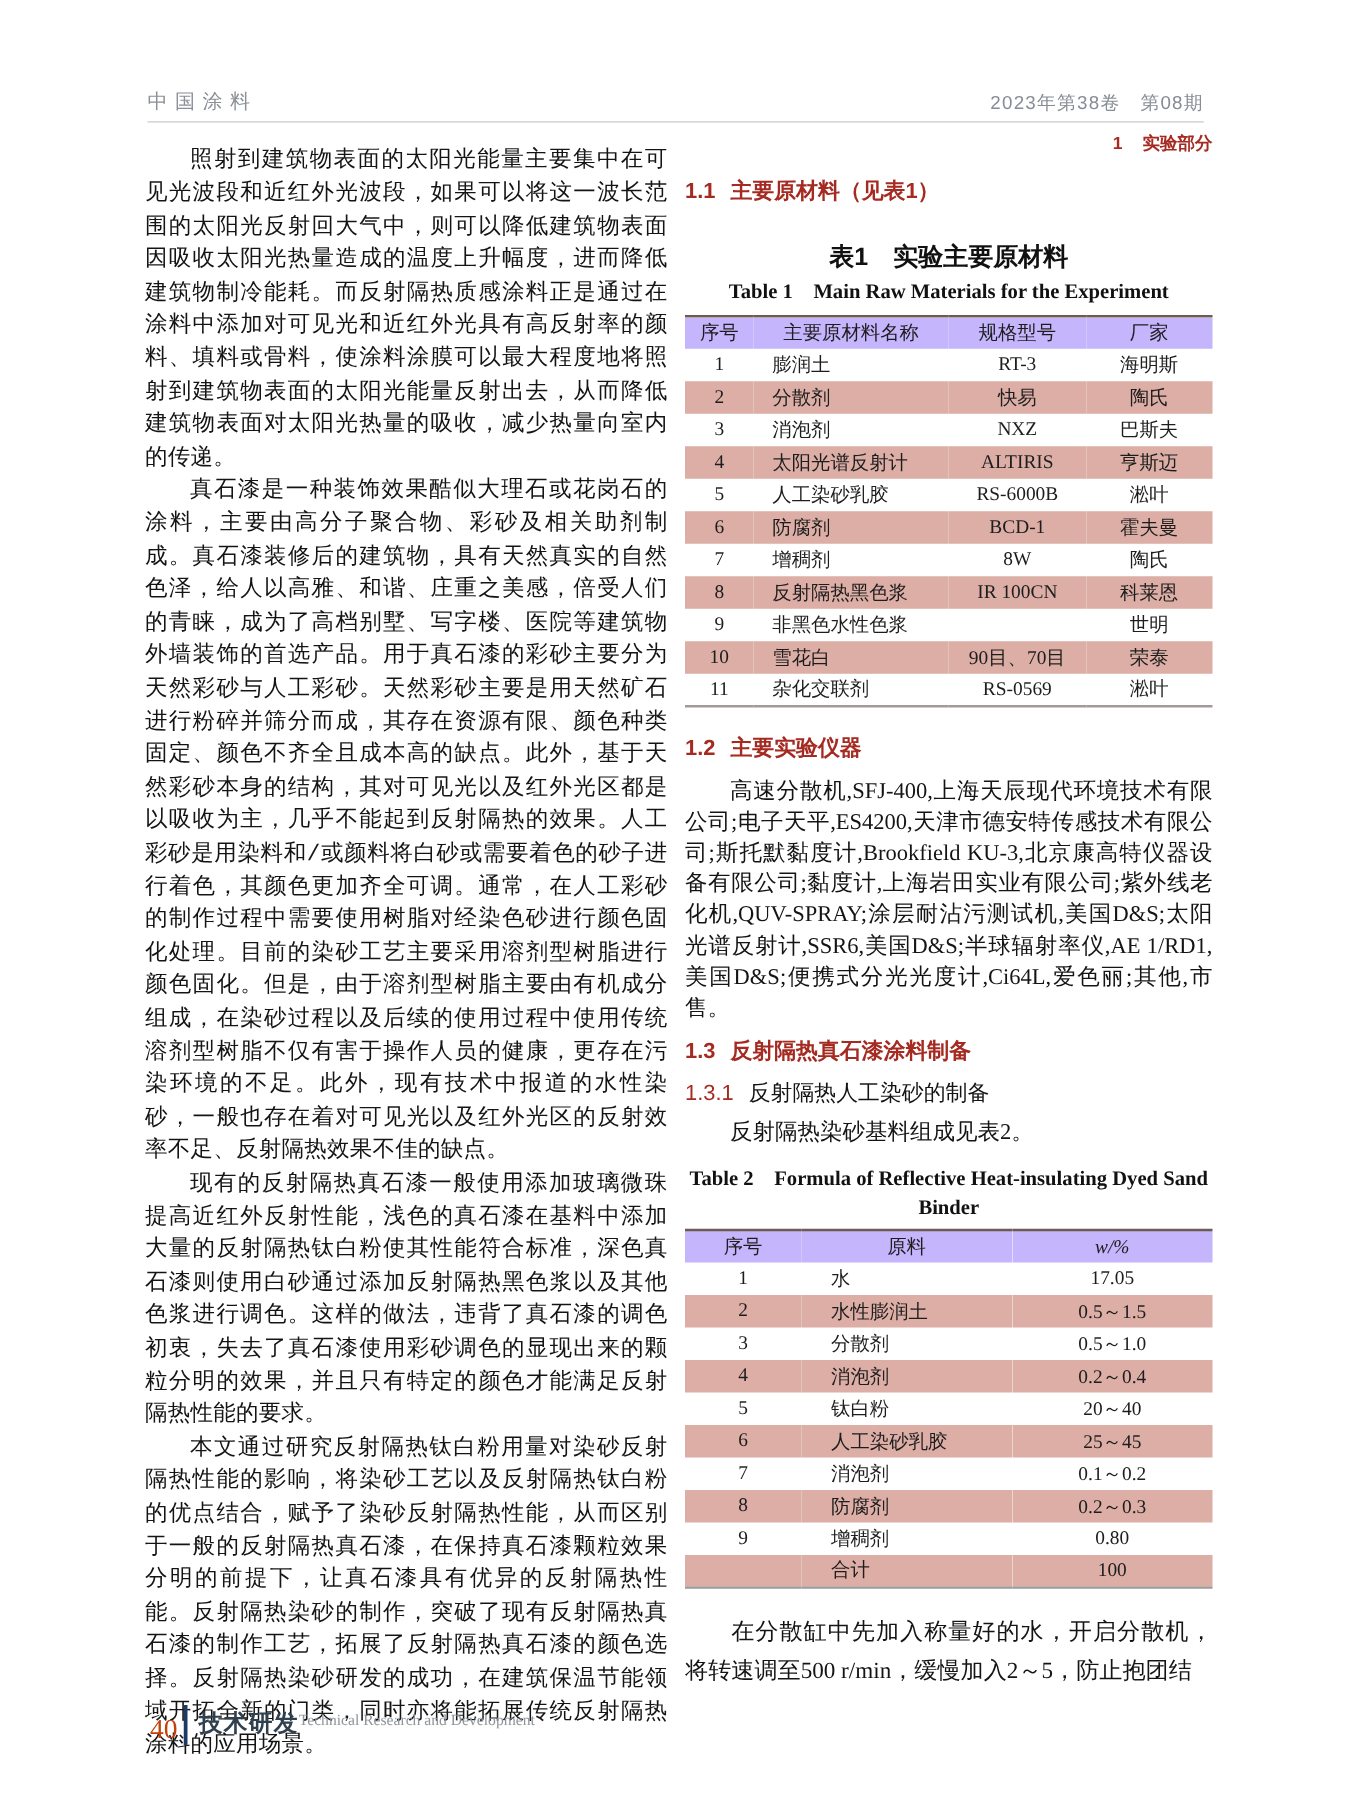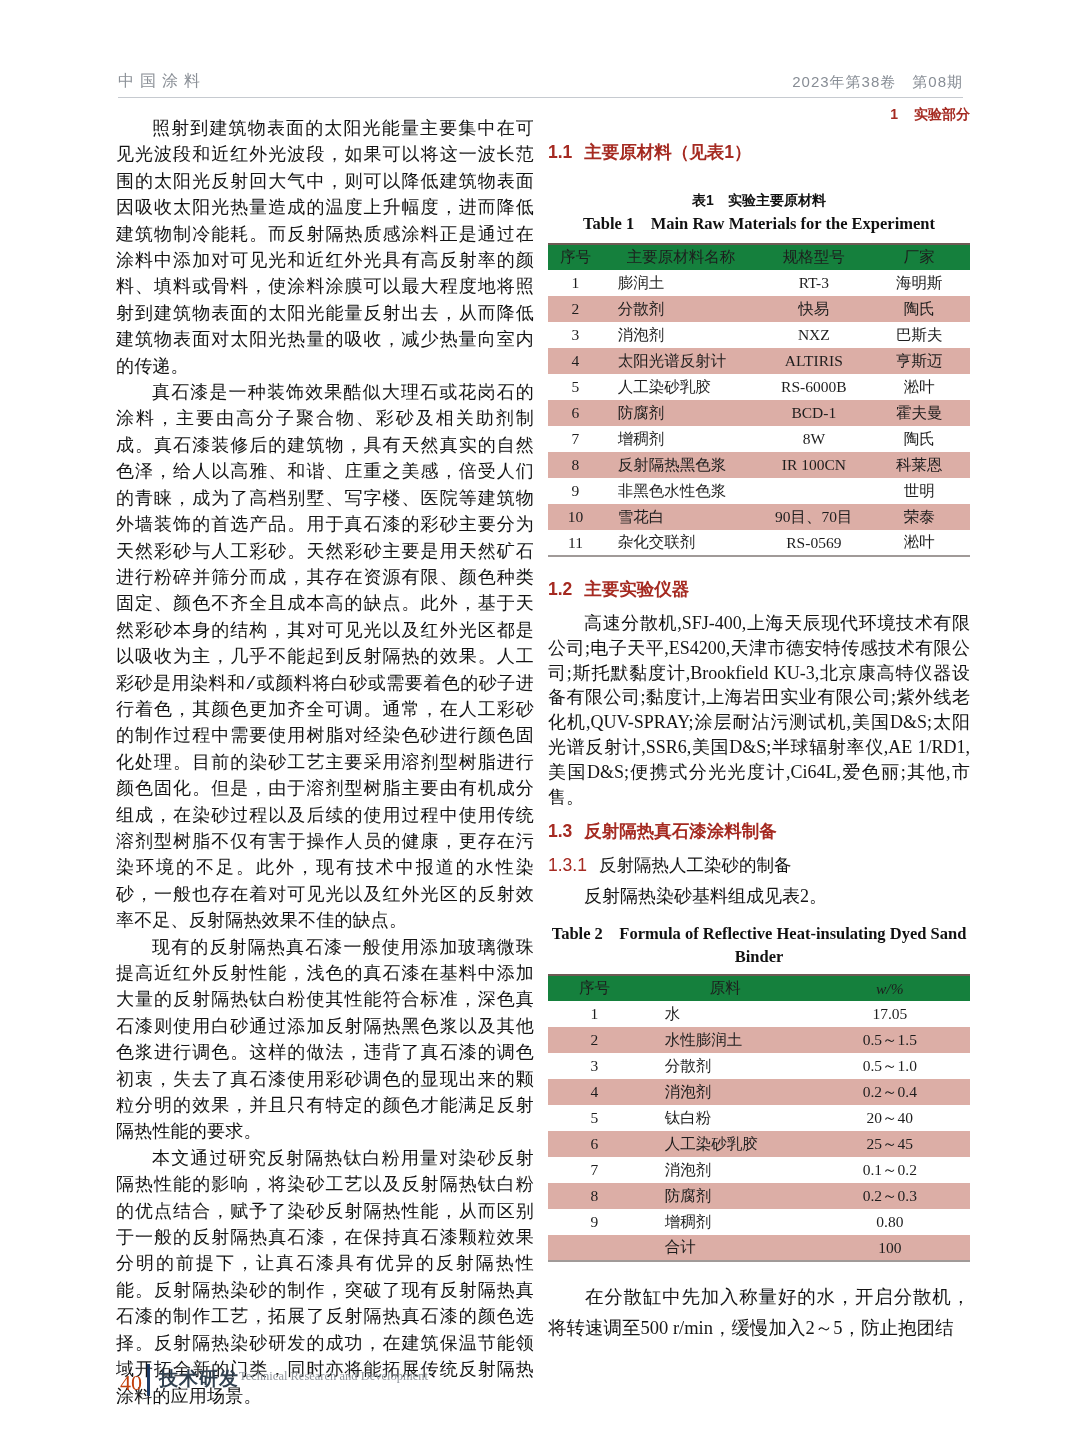--- a/index.html
+++ b/index.html
@@ -39,35 +39,35 @@
     font-size:17.5px; color:#a52a21; margin-bottom:10px;
   }
   .h2-sec .sec-num { margin-right:12px; }
   .h3-sec { font-size:17.5px; margin-bottom:6px; }
   .h3-sec .sec-num { font-family:"Liberation Sans",sans-serif; color:#a52a21; margin-right:12px; }
   .h3-sec .sec-title { color:#141414; }
 
   
   .cap-zh {
     font-family:"Liberation Sans",sans-serif; font-weight:bold;
-    font-size:14px; text-align:center; color:#111; margin-bottom:3px;
+    font-size:20px; text-align:center; color:#111; margin-bottom:3px;
   }
   .cap-en {
     font-family:"Liberation Serif",serif; font-weight:bold;
     font-size:16.5px; text-align:center; color:#111; margin-bottom:2px;
   }
   .cap-gap { height:18px; }
 
   
   table.data-table {
     width:100%; border-collapse:collapse; table-layout:fixed;
     border-top:2px solid #6e5a54; border-bottom:2px solid #a09a98;
     font-size:15.5px; color:#1d1d1d; margin-bottom:20px;
   }
-  table.data-table th { font-weight:normal; background:#15803d; }
+  table.data-table th { font-weight:normal; background:#c4b5fd; }
   table.data-table th, table.data-table td { height:26px; text-align:center; overflow:hidden; white-space:nowrap; }
   table.data-table tbody tr:nth-child(even) td { background:#dcaea6; }
 
   table.tbl1 th:nth-child(1), table.tbl1 td:nth-child(1) { width:13%; }
   table.tbl1 th:nth-child(2), table.tbl1 td:nth-child(2) { width:37%; }
   table.tbl1 td:nth-child(2) { text-align:left; padding-left:15px; }
   table.tbl1 th:nth-child(3), table.tbl1 td:nth-child(3) { width:26%; }
   table.tbl1 th:nth-child(4), table.tbl1 td:nth-child(4) { width:24%; }
 
   table.tbl2 th:nth-child(1), table.tbl2 td:nth-child(1) { width:22%; }

